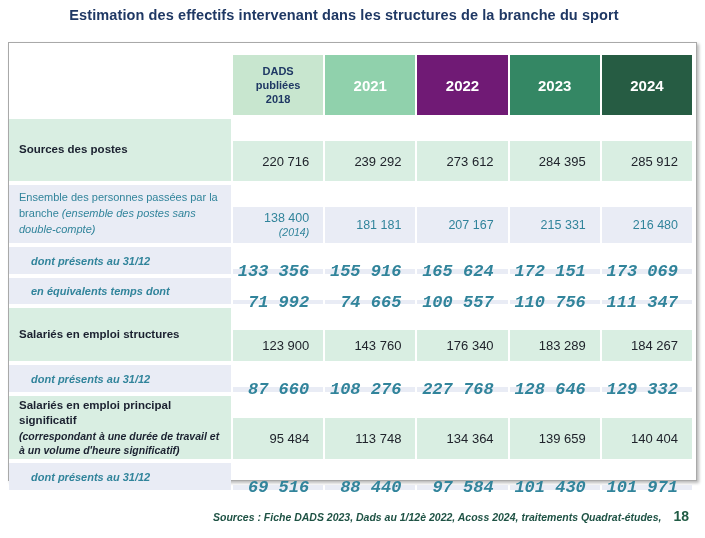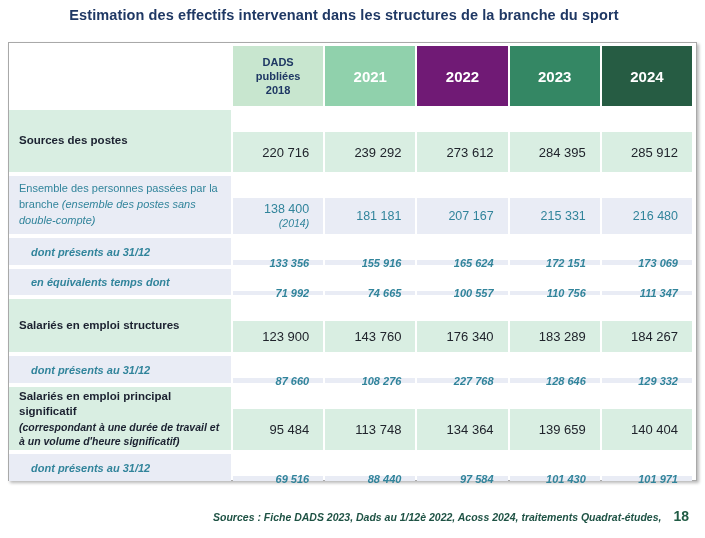--- a/index.html
+++ b/index.html
@@ -9,21 +9,21 @@
   .page-title {
     position: absolute; top: 7px; left: 0; width: 688px;
     text-align: center; font-size: 14.5px; font-weight: bold;
     color: #1F3864; letter-spacing: 0.1px;
   }
 
   .table-wrap {
     position: absolute; left: 8px; top: 42px; width: 689px; height: 439px;
     border: 1px solid #a9a9a9; background: #fff;
     box-shadow: 2px 2px 3px rgba(0,0,0,0.28);
-    padding: 3px 4px 2px 0;
+    padding: 12px 4px 2px 0;
   }
   .grid {
     display: grid; width: 100%; height: 100%;
     grid-template-columns: 222px 1fr 1fr 1fr 1fr 1fr;
     grid-template-rows: 60px 62px 58px 27px 26px 53px 27px 63px 27px;
     gap: 4px 2px;
   }
   .cell { display: flex; align-items: center; }
 
   
@@ -46,21 +46,21 @@
   .lab-main { font-weight: bold; color: #1B2130; font-size: 11.5px; line-height: 1.35; }
   .lab-teal { color: #31849B; font-size: 11px; line-height: 1.45; }
   .lab-teal .note { font-style: italic; }
   .lab-main .note { font-style: italic; font-size: 10.5px; display: block; }
   .lab-sub { color: #31849B; font-style: italic; font-weight: 600; font-size: 11px; padding-left: 22px; }
 
   
   .val { justify-content: flex-end; text-align: right; padding-right: 14px; margin-top: 22px; }
   .val-main { color: #20242C; font-size: 13px; }
   .val-teal { color: #31849B; font-size: 12.5px; }
-  .val-sub { color: #31849B; font-style: italic; font-weight: 600; font-size: 11px; }
+  .val-sub { color: #31849B; font-style: italic; font-weight: 600; font-size: 17px; font-family: Liberation Mono, monospace; }
   .stack { display: flex; flex-direction: column; align-items: flex-end; line-height: 1.3; }
   .stack .note { font-style: italic; font-size: 10.5px; }
 
   .footer {
     position: absolute; top: 508px; right: 16px;
     display: flex; align-items: baseline; gap: 12px;
   }
   .sources { font-style: italic; font-size: 10.5px; color: #1E5244; font-weight: 600; }
   .pagenum { font-weight: bold; font-size: 14px; color: #215C45; }
 </style>

